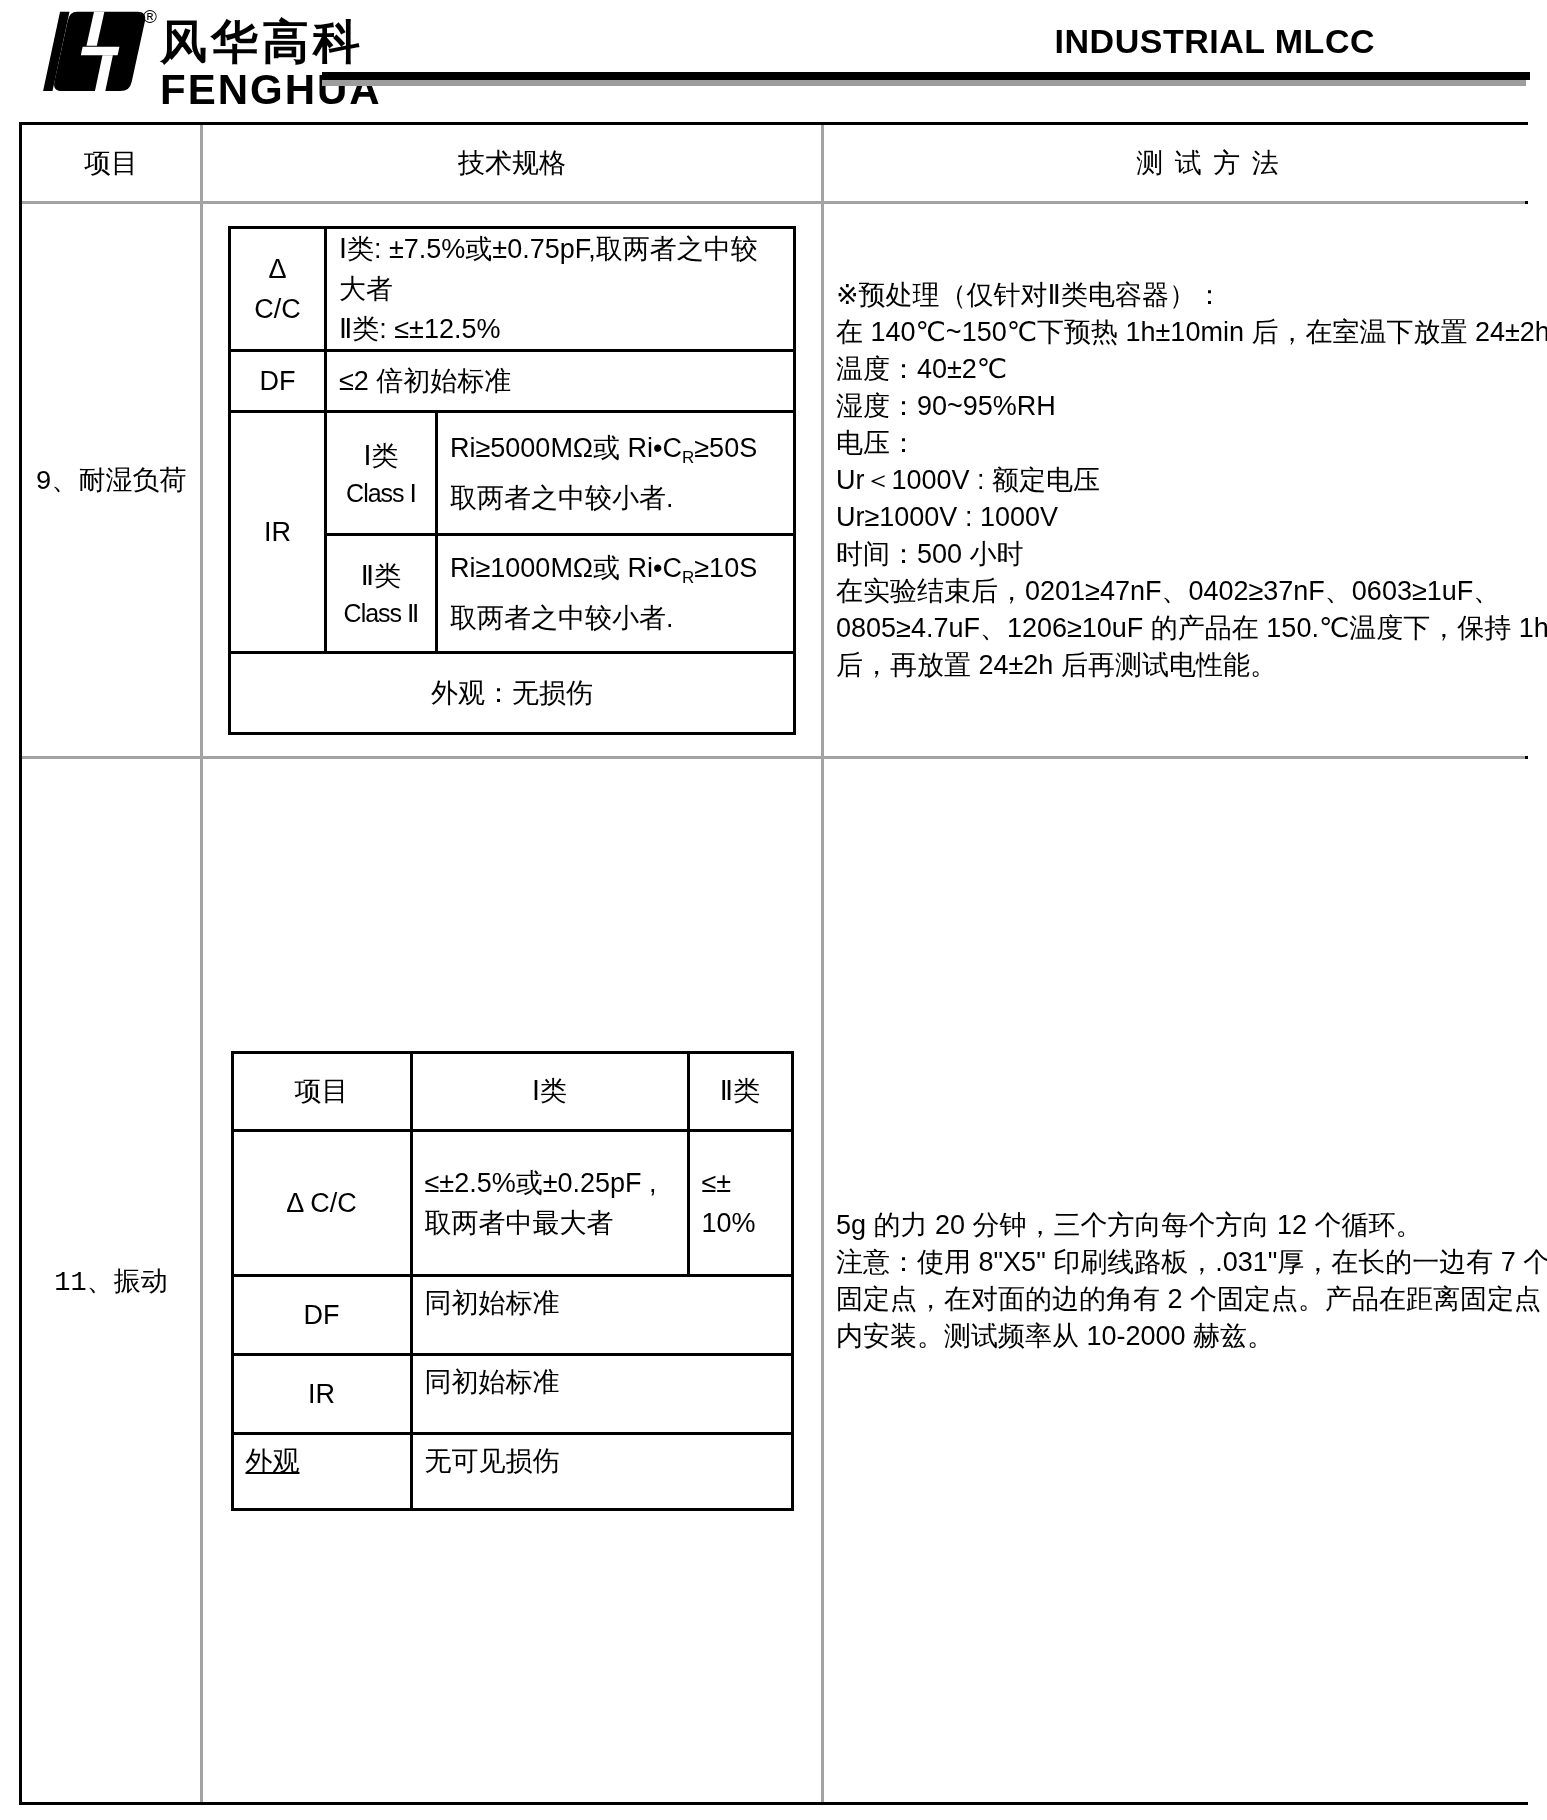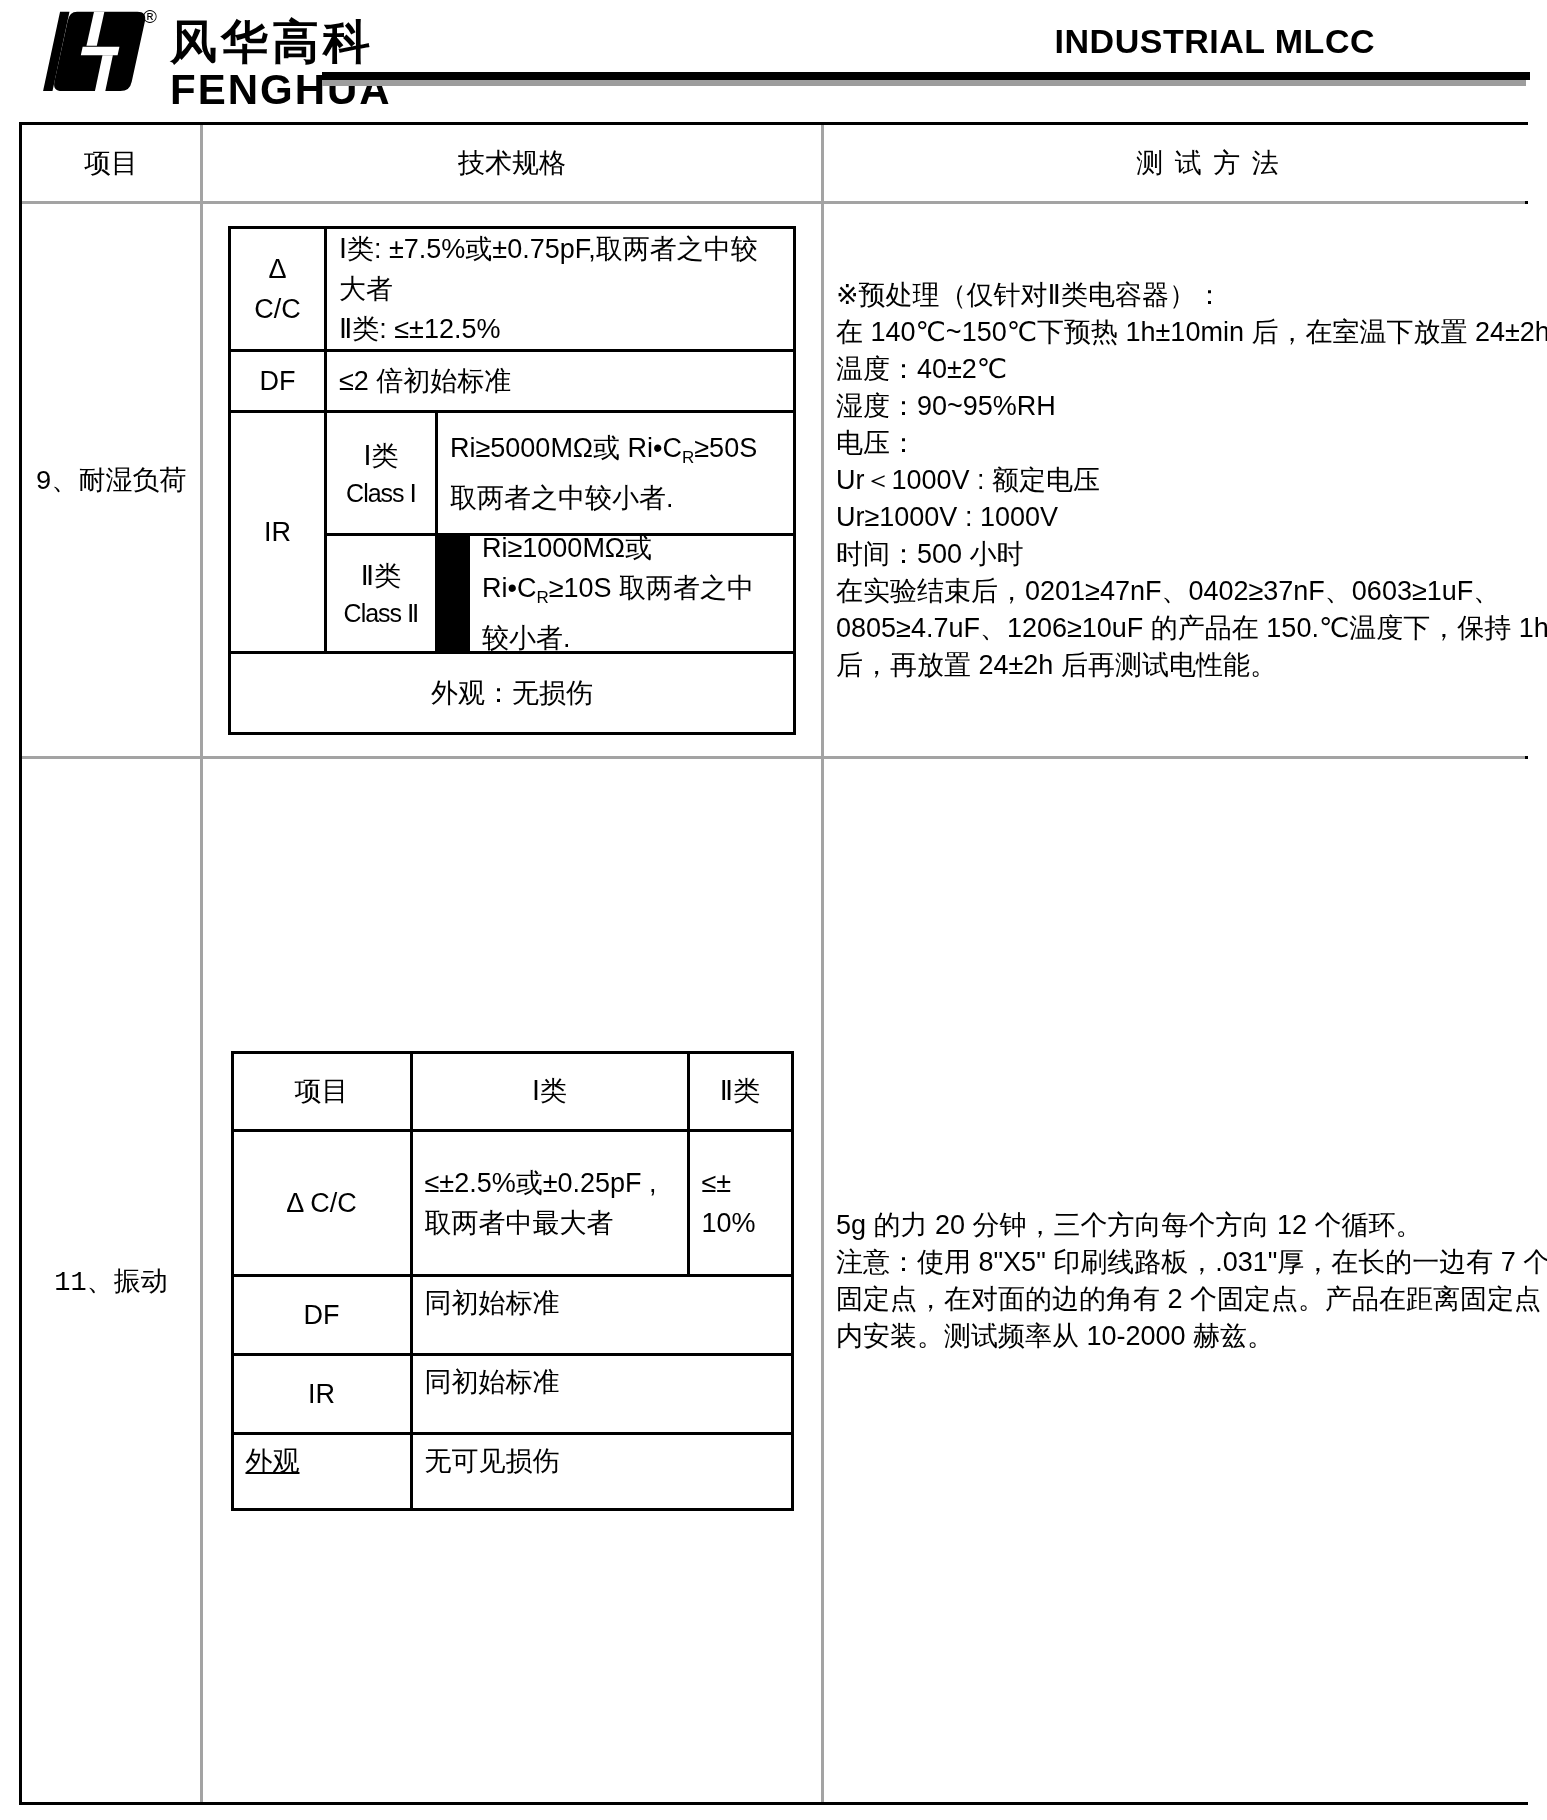--- a/index.html
+++ b/index.html
@@ -4,21 +4,21 @@
 <style>
   html,body{margin:0;padding:0;}
   body{
     width:1547px;height:1820px;position:relative;background:#fff;color:#000;
     font-family:"Liberation Sans","DejaVu Sans",sans-serif;
     overflow:hidden;
   }
   
   .logo{position:absolute;left:28px;top:6px;display:flex;align-items:flex-start;}
   .mark{width:132px;height:90px;display:block;}
-  .logo-text{margin-left:10px;margin-top:12px;line-height:1;}
+  .logo-text{margin-left:0;margin-top:12px;line-height:1;}
   .logo-cn{font-size:47px;font-weight:bold;letter-spacing:4px;}
   .logo-en{font-size:42px;font-weight:bold;letter-spacing:2px;margin-top:4px;}
   .doc-title{position:absolute;top:22px;right:172px;font-size:34px;font-weight:bold;letter-spacing:.5px;}
   .rule{position:absolute;left:322px;right:17px;top:72px;}
   .rule-b{height:8px;background:#000;}
   .rule-g{height:6px;background:#9d9d9d;margin-right:4px;}
   
   .spec-table{
     position:absolute;left:19px;top:122px;width:1509px;height:1683px;
     display:grid;grid-template-columns:178px 618px 1fr;grid-template-rows:76px 552px 1fr;
@@ -41,21 +41,21 @@
   .l-top{padding:6px 0 0 12px;text-decoration:underline;}
   .inner9{grid-template-columns:93px 108px 1fr;grid-template-rows:120px 58px 120px 115px 1fr;width:568px;height:509px;}
   .i9-dcc-l{grid-area:1/1/2/2;}
   .i9-dcc-v{grid-area:1/2/2/4;}
   .i9-df-l{grid-area:2/1/3/2;}
   .i9-df-v{grid-area:2/2/3/4;}
   .i9-ir-l{grid-area:3/1/5/2;}
   .i9-c1-l{grid-area:3/2/4/3;}
   .i9-c1-v{grid-area:3/3/4/4;}
   .i9-c2-l{grid-area:4/2/5/3;}
-  .i9-c2-v{grid-area:4/3/5/4;margin-left:32px;}
+  .i9-c2-v{grid-area:4/3/5/4;}
   .i9-app{grid-area:5/1/6/4;display:flex;align-items:center;justify-content:center;}
   .en-sm{font-size:25px;line-height:34px;letter-spacing:-1px;}
   .subr{font-size:17px;vertical-align:-6px;}
   .inner11{grid-template-columns:176px 274px 1fr;grid-template-rows:75px 142px 76px 76px 1fr;width:563px;height:460px;}
   .span23{grid-column:2/4;}
 </style>
 </head>
 <body>
 
 <header>

